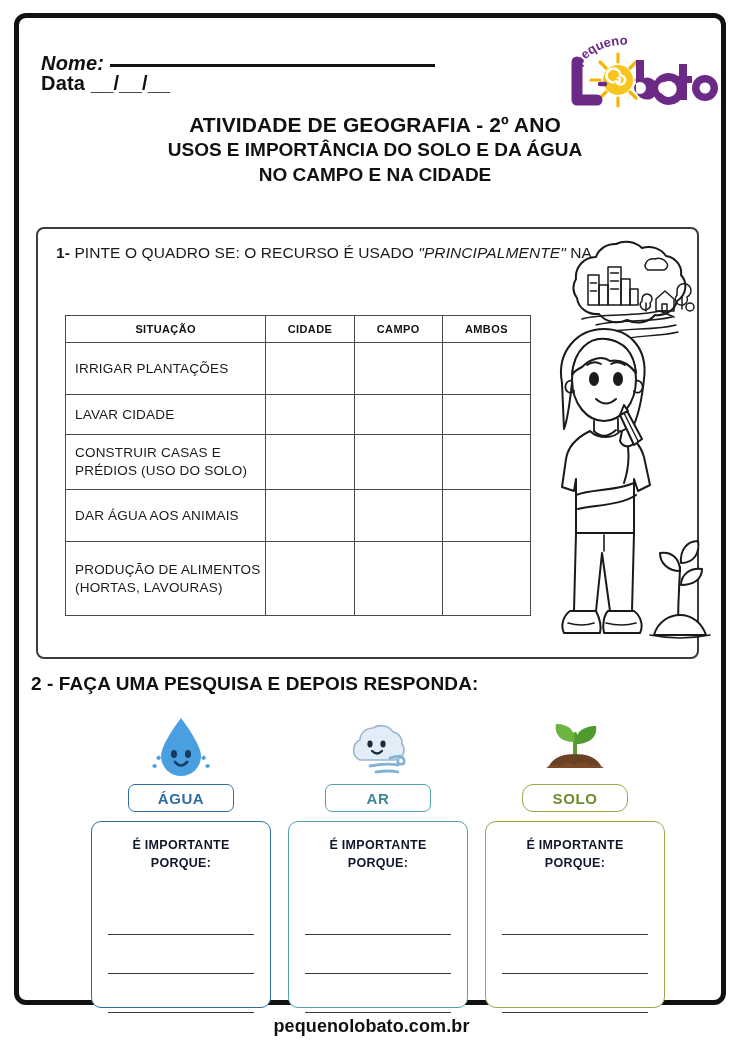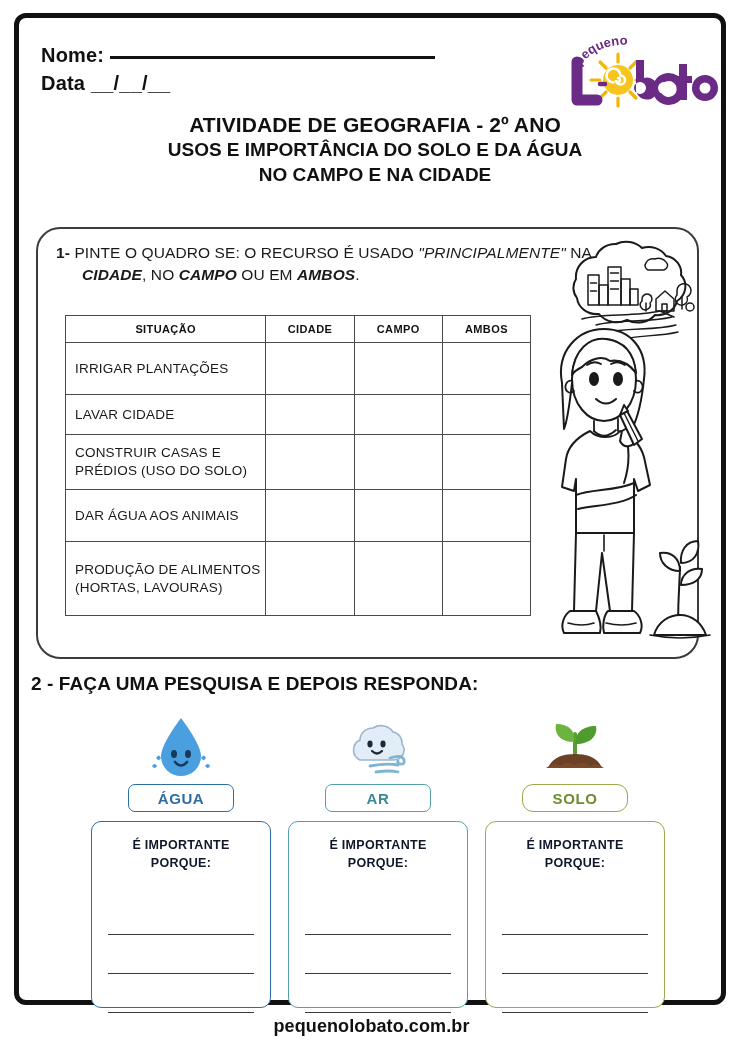--- a/index.html
+++ b/index.html
@@ -37,21 +37,21 @@
     width: 660px;
     height: 78px;
   }
   .field-line {
     font-size: 20px;
     font-weight: bold;
     letter-spacing: .2px;
     color: #111;
     white-space: nowrap;
   }
-  #nome-field { position: absolute; left: 0; top: 12px; }
+  #nome-field { position: absolute; left: 0; top: 20px; font-style: italic; }
   #data-field { position: absolute; left: 0; top: 40px; }
   .blank-rule {
     display: inline-block;
     border-bottom: 3px solid #111;
     height: 0;
     vertical-align: 3px;
   }
   #nome-rule { width: 325px; margin-left: 6px; }
 
   
@@ -86,21 +86,21 @@
   }
 
   
   #q1-panel {
     position: absolute;
     left: 17px;
     top: 209px;
     width: 663px;
     height: 432px;
     border: 2px solid #3c3c3c;
-    border-radius: 24px;
+    border-radius: 8px;
     box-sizing: border-box;
     background: #fff;
   }
   #q1-instruction {
     position: absolute;
     left: 18px;
     top: 13px;
     width: 640px;
     font-size: 15.5px;
     line-height: 1.45;
@@ -305,21 +305,20 @@
     <div id="title-main">ATIVIDADE DE GEOGRAFIA - 2º ANO</div>
     <div id="title-sub1">USOS E IMPORTÂNCIA DO SOLO E DA ÁGUA</div>
     <div id="title-sub2">NO CAMPO E NA CIDADE</div>
   </div>
 
   <div id="q1-panel">
 
     <div id="q1-instruction">
       <span class="num">1-</span>
       <span>PINTE O QUADRO SE: O RECURSO É USADO </span><em>"PRINCIPALMENTE"</em><span> NA</span>
-      <span id="q1-line2"><b>CIDADE</b><span>, NO </span><b>CAMPO</b><span> OU EM </span><b>AMBOS</b><span>.</span></span>
     </div>
 
     <table id="situacao-table">
       <colgroup>
         <col class="col-sit">
           <col class="col-opt">
           <col class="col-opt">
           <col class="col-opt">
       </colgroup>
       <thead>

